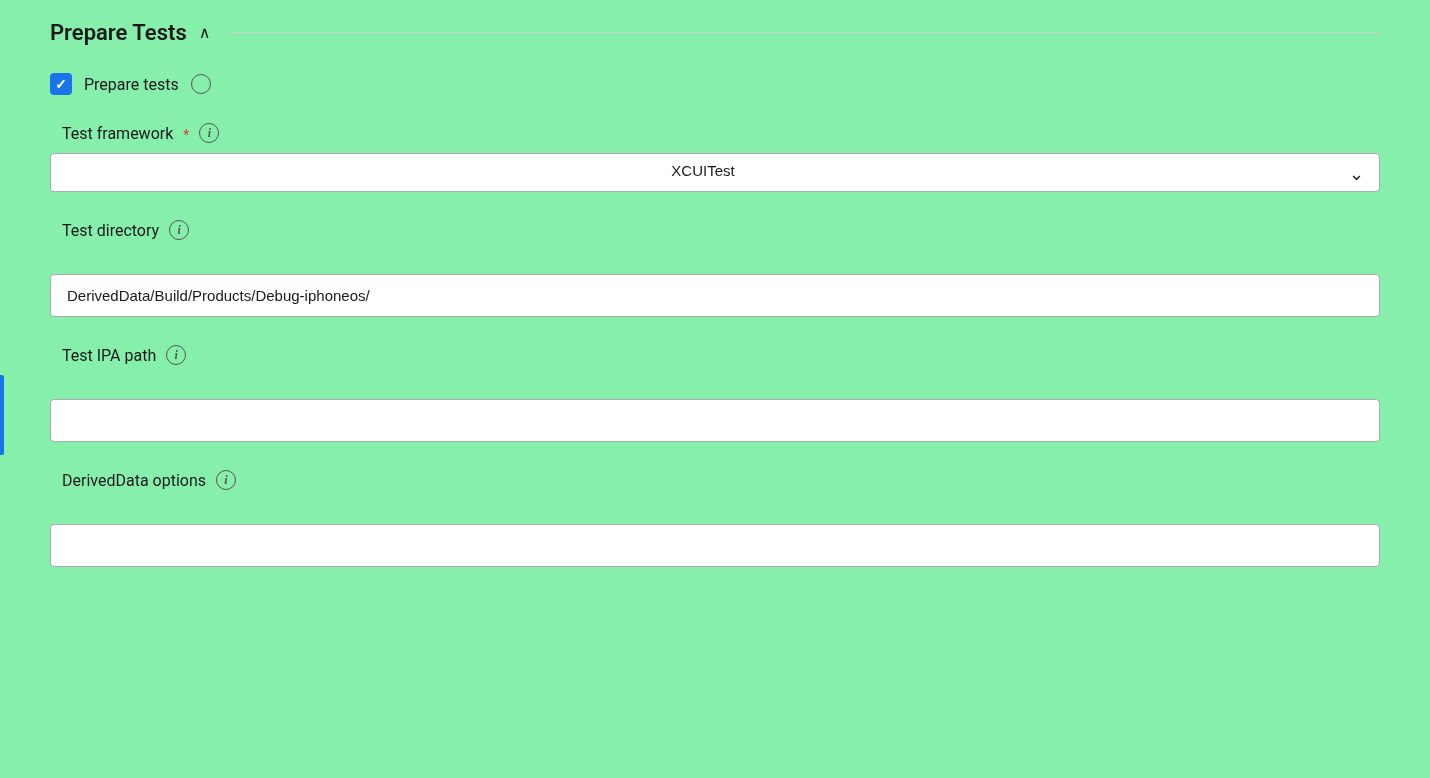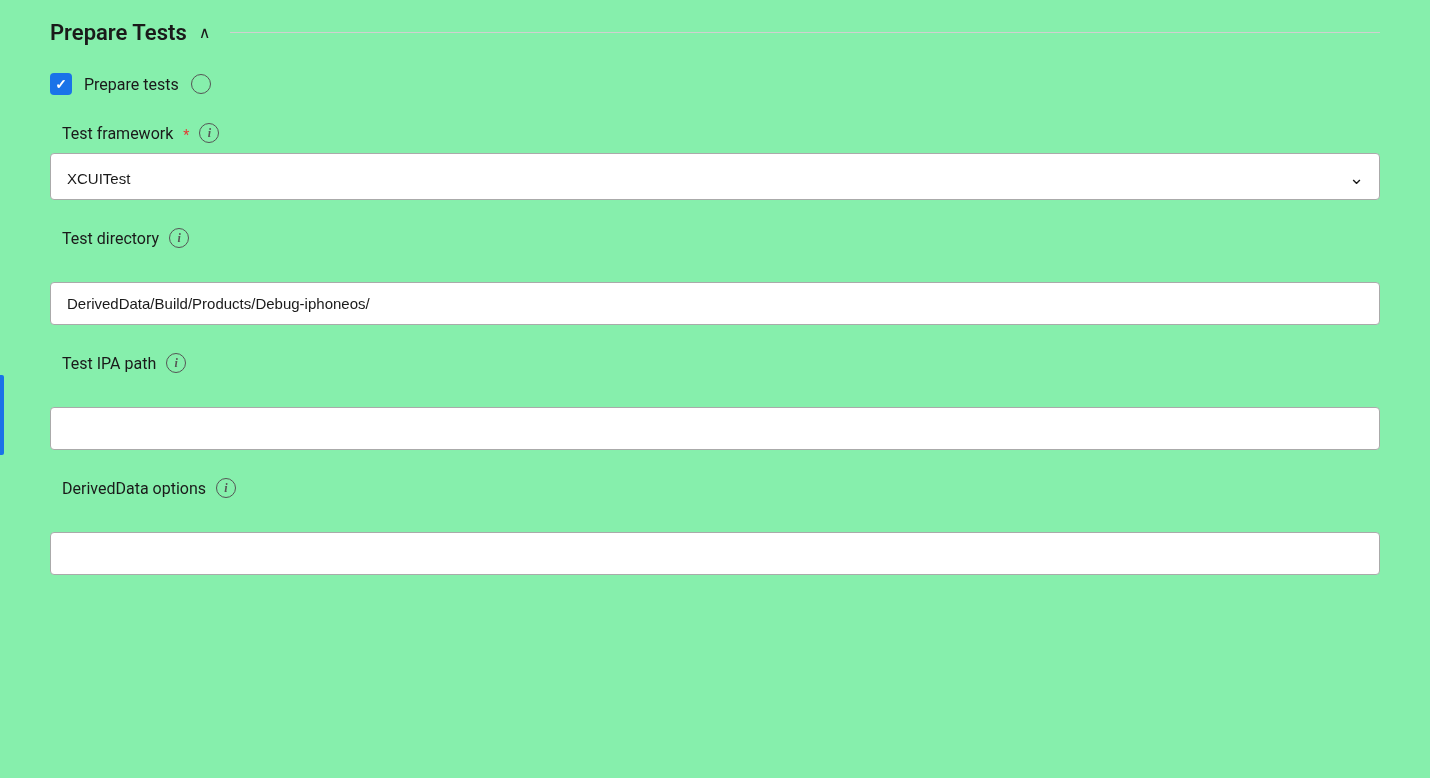--- a/index.html
+++ b/index.html
@@ -121,29 +121,30 @@
       font-size: 14px;
     }
 
     .select-wrapper {
       position: relative;
       width: 100%;
     }
 
     .form-select {
       width: 100%;
-      padding: 16px 40px 12px 16px;
+      padding: 8px 40px 12px 16px;
       border: 1.5px solid #aaa;
       border-radius: 4px;
       font-size: 15px;
       color: #1a1a1a;
       background: #ffffff;
       appearance: none;
       -webkit-appearance: none;
       cursor: pointer;
+      text-align: center;
     }
 
     .select-chevron {
       position: absolute;
       right: 16px;
       top: 50%;
       transform: translateY(-50%);
       pointer-events: none;
       font-size: 18px;
       color: #1a1a1a;

